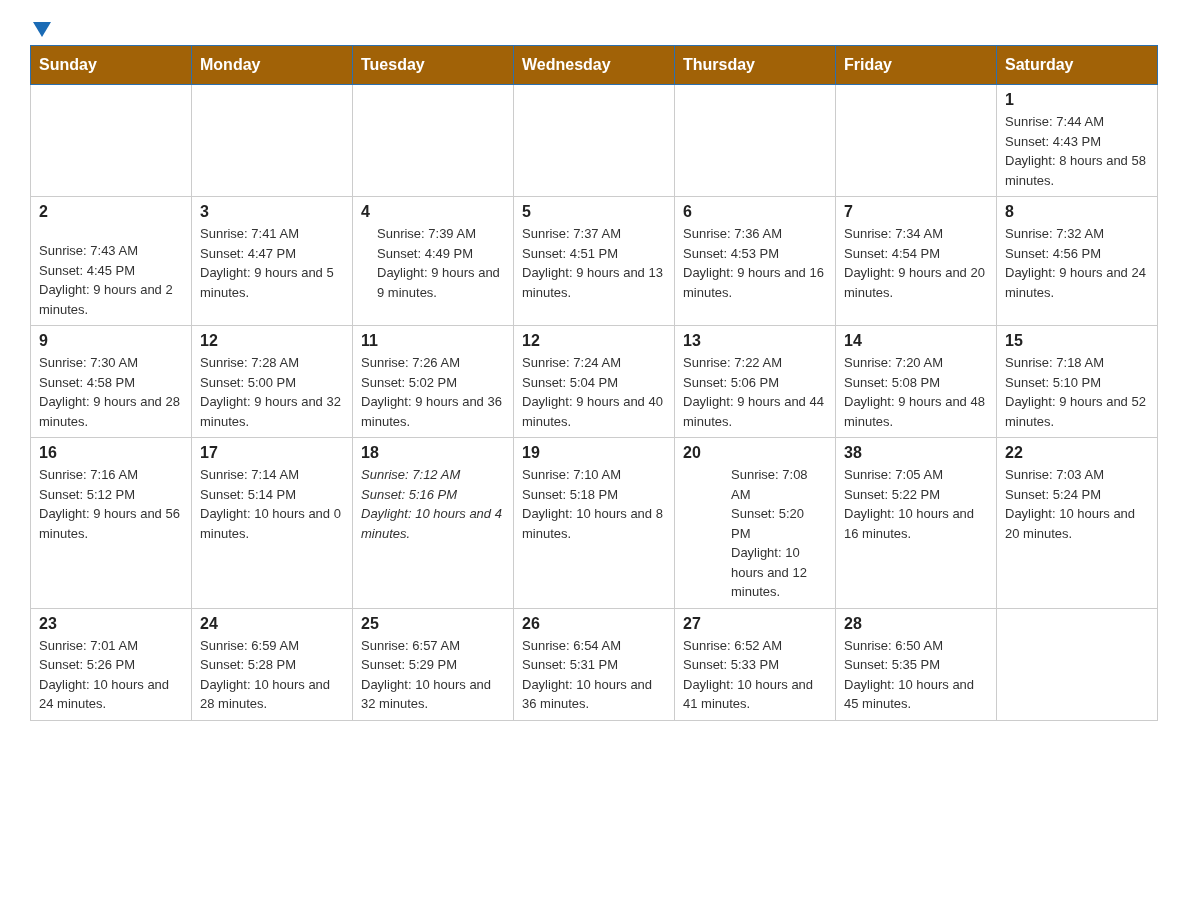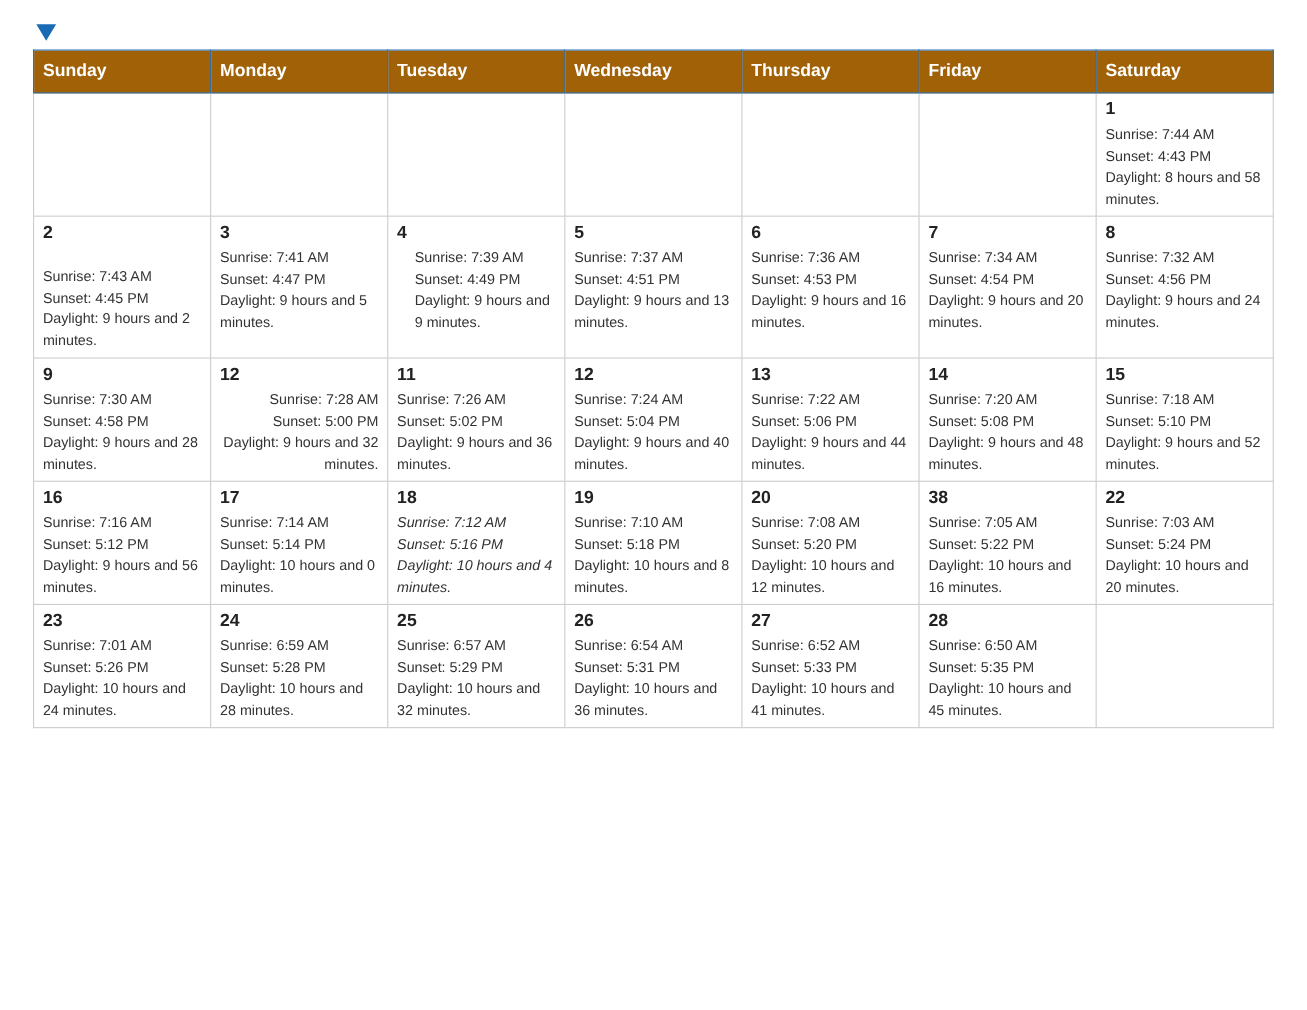--- a/index.html
+++ b/index.html
@@ -172,21 +172,21 @@
       </tr>
       <tr>
         <td>
           <span class="day-number">9</span>
           <div class="day-info" style="white-space: pre-line;">Sunrise: 7:30 AM
 Sunset: 4:58 PM
 Daylight: 9 hours and 28 minutes.</div>
         </td>
         <td>
           <span class="day-number">12</span>
-          <div class="day-info" style="white-space: pre-line; text-align: right;">Sunrise: 7:28 AM
+          <div class="day-info" style="white-space: pre-line;">Sunrise: 7:28 AM
 Sunset: 5:00 PM
 Daylight: 9 hours and 32 minutes.</div>
         </td>
         <td>
           <span class="day-number">11</span>
           <div class="day-info" style="white-space: pre-line;">Sunrise: 7:26 AM
 Sunset: 5:02 PM
 Daylight: 9 hours and 36 minutes.</div>
         </td>
         <td>
@@ -234,21 +234,21 @@
 Daylight: 10 hours and 4 minutes.</div>
         </td>
         <td>
           <span class="day-number">19</span>
           <div class="day-info" style="white-space: pre-line;">Sunrise: 7:10 AM
 Sunset: 5:18 PM
 Daylight: 10 hours and 8 minutes.</div>
         </td>
         <td>
           <span class="day-number">20</span>
-          <div class="day-info" style="white-space: pre-line;">Sunrise: 7:08 AM
+          <div class="day-info" style="white-space: pre-line; margin-left: 48px;">Sunrise: 7:08 AM
 Sunset: 5:20 PM
 Daylight: 10 hours and 12 minutes.</div>
         </td>
         <td>
           <span class="day-number">38</span>
           <div class="day-info" style="white-space: pre-line;">Sunrise: 7:05 AM
 Sunset: 5:22 PM
 Daylight: 10 hours and 16 minutes.</div>
         </td>
         <td>

